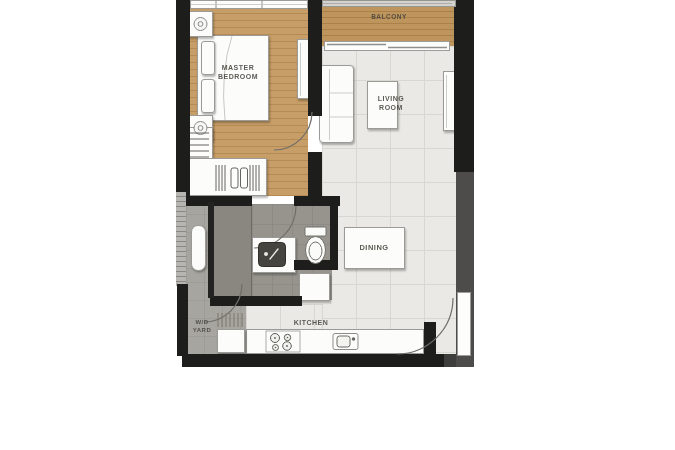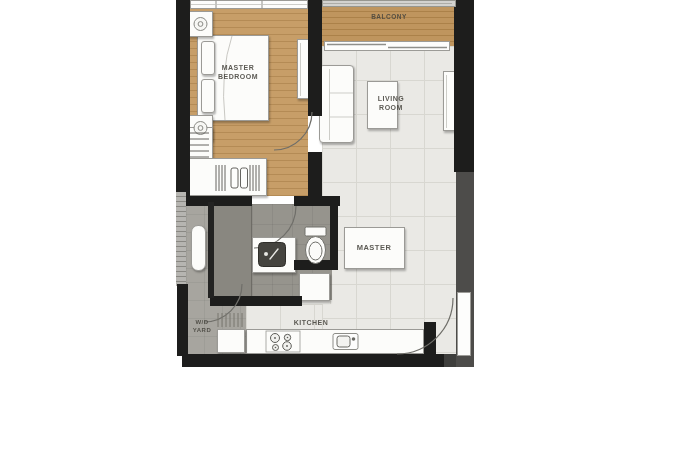--- a/index.html
+++ b/index.html
@@ -187,18 +187,18 @@
     <path d="M191,4.5 H307" stroke="#c2c1bd" stroke-width="0.8"></path>
     <path d="M323,3.5 H452" stroke="#a3a29d" stroke-width="0.8"></path>
     <path d="M327,44.5 H386 M388,47.5 H447" stroke="#8f8f8b" stroke-width="1.4"></path>
   </svg>
 
   <div class="label lbl-7" style="left:238px;top:72px">MASTER
 BEDROOM</div>
   <div class="label lbl-65" style="left:389px;top:17px">BALCONY</div>
   <div class="label lbl-7" style="left:391px;top:103px">LIVING
 ROOM</div>
-  <div class="label lbl-75" style="left:374px;top:248px">MASTER</div>
+  <div class="label lbl-75" style="left:374px;top:248px">DINING</div>
   <div class="label lbl-7" style="left:311px;top:323px">KITCHEN</div>
   <div class="label lbl-6" style="left:202px;top:326px">W/D
 YARD</div>
 
 </div>
 
 </body></html>

